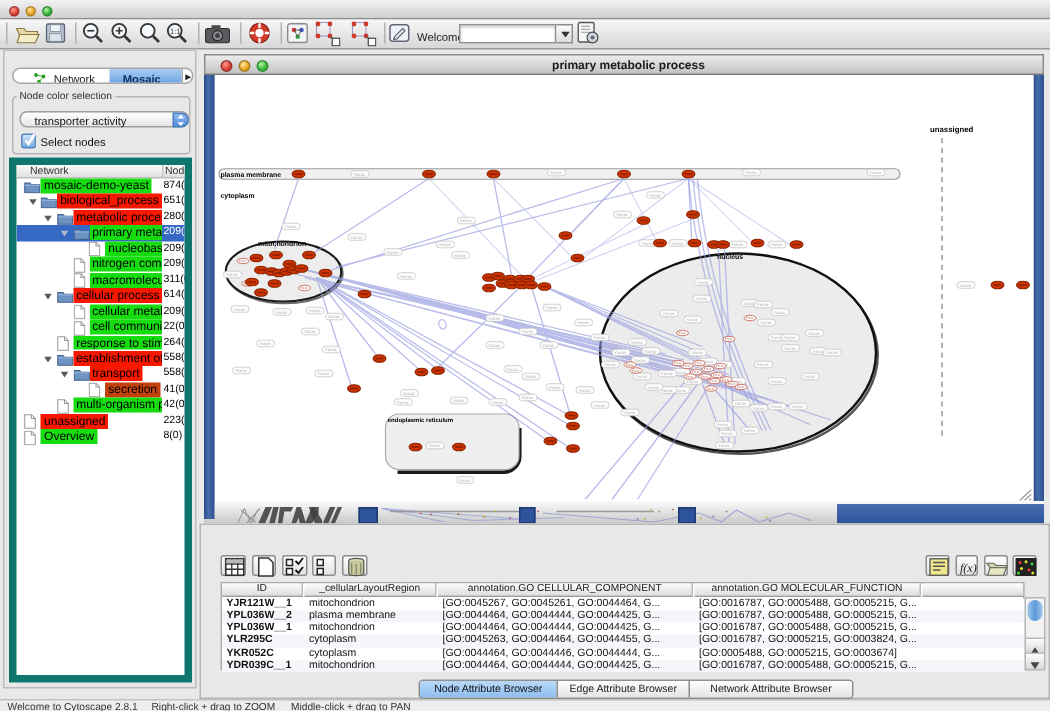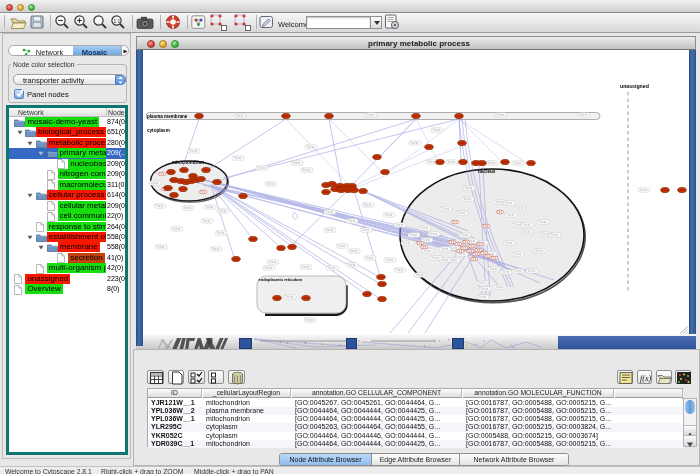--- a/index.html
+++ b/index.html
@@ -131,23 +131,23 @@
           <path d="M4.5 8 L6.8 5.5 H2.2 Z" fill="#fff"></path>
         </svg>
    </div>
  </div>
 
  <div class="abs" style="left:11px;top:55px;width:10px;height:10px;background:linear-gradient(#cfe4fa,#74a9e4);border:1px solid #5585c0;border-radius:2px">
    <svg width="10" height="11" viewBox="0 0 10 11" style="position:absolute;left:0;top:-2px">
         <path d="M2 5.5 L4 8 L8 1.5" stroke="#fff" stroke-width="1.8" fill="none"></path>
       </svg>
  </div>
- <div class="abs" style="left:24px;top:56px;font-size:7.5px;color:#111">Panel nodes</div>
-
- <div class="abs" style="left:3px;top:70.5px;width:122px;height:350px;background:#fff;border:3px solid #0f766e;overflow:hidden">
+ <div class="abs" style="left:24px;top:56px;font-size:7.5px;color:#111">Select nodes</div>
+
+ <div class="abs" style="left:3px;top:70.5px;width:122px;height:350px;background:#fff;border:5px solid #0f766e;overflow:hidden">
    <div class="abs" style="left:0;top:0;width:122px;height:9px;background:linear-gradient(#fafafa,#e0e0e0);border-bottom:1px solid #bdbdbd">
      <div class="abs" style="left:9px;top:1px;font-size:7px;color:#333">Network</div>
      <div class="abs" style="left:96.5px;top:0;width:1px;height:9px;background:#c5c5c5"></div>
      <div class="abs" style="left:99px;top:1px;font-size:7px;color:#333">Nodes</div>
    </div>
    <div class="abs" style="left:0;top:0;width:122px;height:350px">
         <svg width="11" height="9" viewBox="0 0 11 9" style="position:absolute;left:5.4px;top:10.5px">
           <path d="M0.5 2 h3.5 l1 1.2 H10.5 v5.3 H0.5 z" fill="#6d93c2" stroke="#44608a" stroke-width="0.7"></path>
           <path d="M0.5 3.6 H10.5" stroke="#8fb0d8" stroke-width="0.8"></path>
         </svg>
@@ -235,21 +235,21 @@
         </svg>
         <div style="position:absolute;left:37.8px;top:124.45px;height:9.95px;background:#f81800;color:#000;font-size:8px;line-height:9.95px;padding:0 2px;white-space:nowrap;overflow:hidden;max-width:59.2px">establishment of lo</div>
         <div style="position:absolute;left:98px;top:124.45px;width:24px;font-size:7px;line-height:10.45px;color:#000">558(0)</div>
         <svg width="6" height="5" viewBox="0 0 6 5" style="position:absolute;left:29px;top:137.9px">
           <path d="M0.5 0.8 L5.5 0.8 L3 4.6 Z" fill="#5a5a5a"></path>
         </svg>
         <svg width="11" height="9" viewBox="0 0 11 9" style="position:absolute;left:37.5px;top:135.9px">
           <path d="M0.5 2 h3.5 l1 1.2 H10.5 v5.3 H0.5 z" fill="#6d93c2" stroke="#44608a" stroke-width="0.7"></path>
           <path d="M0.5 3.6 H10.5" stroke="#8fb0d8" stroke-width="0.8"></path>
         </svg>
-        <div style="position:absolute;left:48.5px;top:134.9px;height:9.95px;background:#f81800;color:#000;font-size:8px;line-height:9.95px;padding:0 2px;white-space:nowrap;overflow:hidden;max-width:48.5px">membrane</div>
+        <div style="position:absolute;left:48.5px;top:134.9px;height:9.95px;background:#f81800;color:#000;font-size:8px;line-height:9.95px;padding:0 2px;white-space:nowrap;overflow:hidden;max-width:48.5px">transport</div>
         <div style="position:absolute;left:98px;top:134.9px;width:24px;font-size:7px;line-height:10.45px;color:#000">558(0)</div>
         <svg width="8" height="10" viewBox="0 0 8 10" style="position:absolute;left:48.2px;top:145.85px">
           <path d="M0.5 0.5 h4.5 l2.5 2.5 v6.5 h-7 z" fill="#fff" stroke="#999" stroke-width="0.7"></path>
           <path d="M5 0.5 v2.5 h2.5" fill="none" stroke="#999" stroke-width="0.7"></path>
         </svg>
         <div style="position:absolute;left:59.2px;top:145.35px;height:9.95px;background:#c2410c;color:#000;font-size:8px;line-height:9.95px;padding:0 2px;white-space:nowrap;overflow:hidden;max-width:37.8px">secretion</div>
         <div style="position:absolute;left:98px;top:145.35px;width:24px;font-size:7px;line-height:10.45px;color:#000">41(0)</div>
         <svg width="8" height="10" viewBox="0 0 8 10" style="position:absolute;left:26.8px;top:156.3px">
           <path d="M0.5 0.5 h4.5 l2.5 2.5 v6.5 h-7 z" fill="#fff" stroke="#999" stroke-width="0.7"></path>
           <path d="M5 0.5 v2.5 h2.5" fill="none" stroke="#999" stroke-width="0.7"></path>

